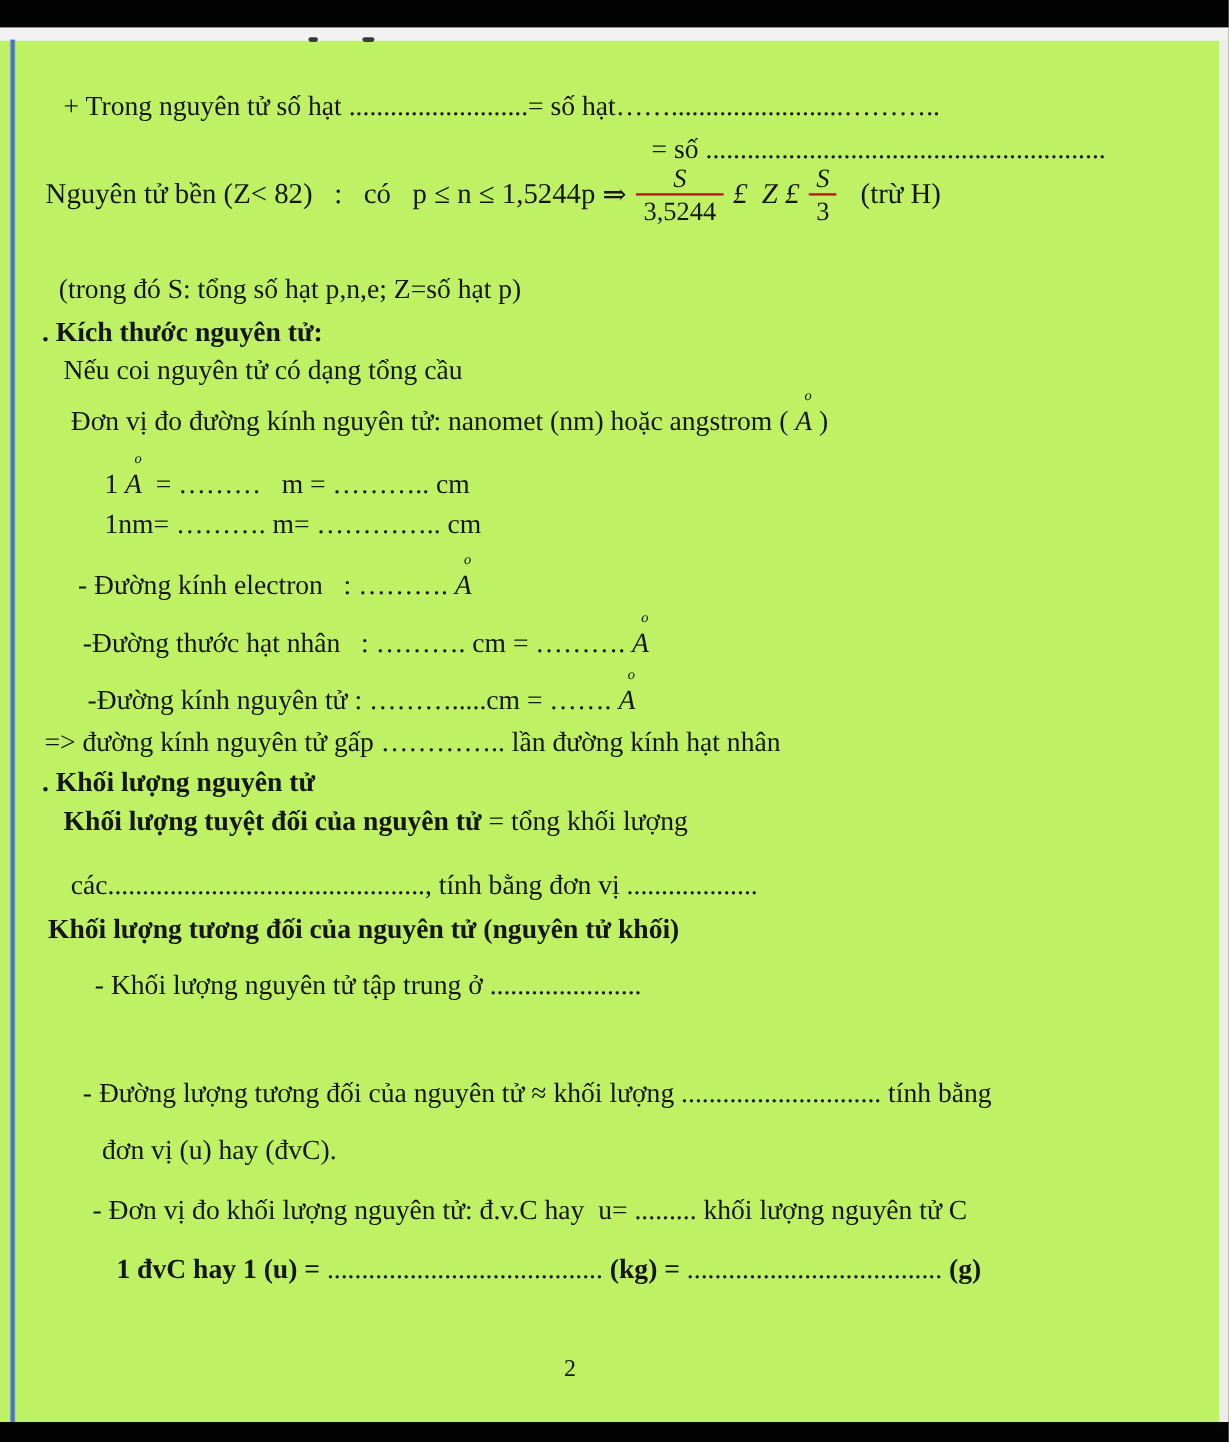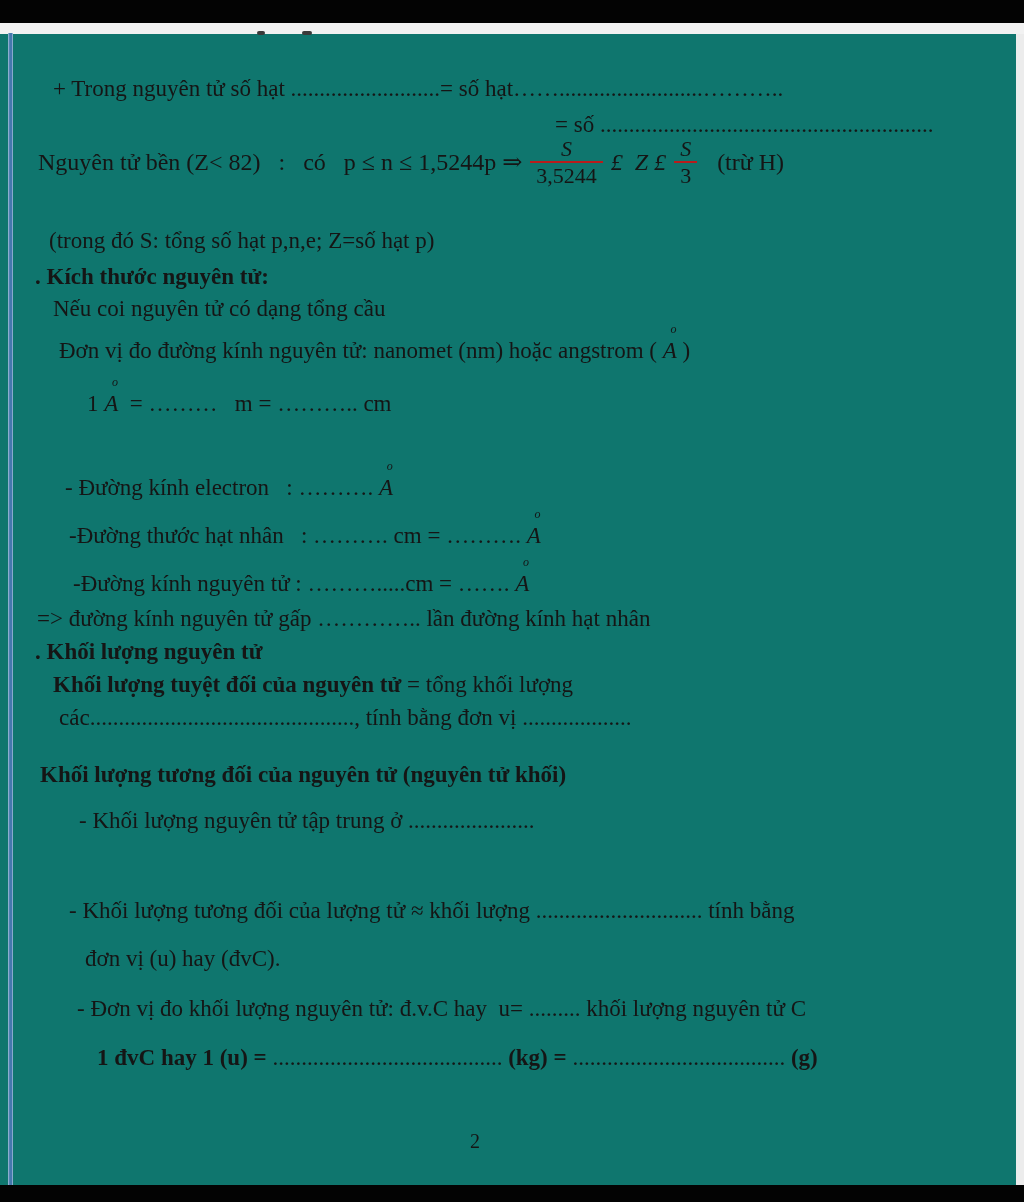--- a/index.html
+++ b/index.html
@@ -1,18 +1,18 @@
 <!DOCTYPE html>
 <html><head>
 <meta charset="utf-8">
 <style>
   html,body{margin:0;padding:0;background:#000;}
   .stage{
     position:relative;width:1024px;height:1202px;overflow:hidden;
-    background:#0f766e;
+    background:#bef264;
     font-family:"Liberation Serif","DejaVu Serif",serif;
     color:#151515;
   }
   .bar{position:absolute;left:0;width:100%;background:#030303;}
   .bar.top{top:0;height:23px;}
   .bar.bottom{top:1185px;height:17px;}
   .gray-strip-top{position:absolute;left:0;top:23px;width:100%;height:11px;background:#f2f2f2;}
   .gray-strip-right{position:absolute;left:1016px;top:34px;width:8px;height:1151px;background:#ececec;}
   .blue-rule{
     position:absolute;left:8px;top:33px;width:5px;height:1152px;
@@ -46,21 +46,21 @@
   <div class="bar top"></div>
   <div class="gray-strip-top"></div>
   <div class="gray-strip-right"></div>
   <div class="blue-rule"></div>
   <div class="artifact" style="left:257px;top:31px;width:8px;"></div>
   <div class="artifact" style="left:302px;top:31px;width:10px;"></div>
 
   <div class="line" style="left:30px;top:48px;">
     <span>+ Trong nguyên tử số hạt ..........................= số hạt…….........................………..</span>
   </div>
-  <div class="line" style="left:532px;top:84px;text-align:center;">
+  <div class="line" style="left:520px;top:84px;text-align:center;">
     <span>= số ..........................................................</span>
   </div>
 
   <div class="formula" style="left:38px;top:126px;height:72px;">
     <span>Nguyên tử bền (Z&lt; 82)   :   có   p ≤ n ≤ 1,5244p </span>
     <span>⇒</span>
     <span class="frac">
       <span class="num">S</span>
       <span class="den">3,5244</span>
     </span>
@@ -85,20 +85,23 @@
   </div>
 
   <div class="line" style="left:36px;top:310px;">
     <span>Đơn vị đo đường kính nguyên tử: nanomet (nm) hoặc angstrom ( </span><span class="ang"><span class="ring">o</span><span>A</span></span><span> )</span>
   </div>
 
   <div class="line" style="left:64px;top:363px;">
     <span>1 </span><span class="ang"><span class="ring">o</span><span>A</span></span><span>  = ………   m = ……….. cm</span>
   </div>
 
+  <div class="line" style="left:64px;top:396px;">
+    <span>1nm= ………. m= ………….. cm</span>
+  </div>
 
   <div class="line" style="left:42px;top:447px;">
     <span>- Đường kính electron   : ………. </span><span class="ang"><span class="ring">o</span><span>A</span></span>
   </div>
 
   <div class="line" style="left:46px;top:495px;">
     <span>-Đường thước hạt nhân   : ………. cm = ………. </span><span class="ang"><span class="ring">o</span><span>A</span></span>
   </div>
 
   <div class="line" style="left:50px;top:543px;">
@@ -110,35 +113,35 @@
   </div>
 
   <div class="line b" style="left:12px;top:611px;">
     <span>. Khối lượng nguyên tử</span>
   </div>
 
   <div class="line" style="left:30px;top:644px;">
     <span class="b">Khối lượng tuyệt đối của nguyên tử</span><span> = tổng khối lượng</span>
   </div>
 
-  <div class="line" style="left:36px;top:677px;">
+  <div class="line" style="left:36px;top:697px;">
     <span>các.............................................., tính bằng đơn vị ...................</span>
   </div>
 
   <div class="line b" style="left:17px;top:734px;">
     <span>Khối lượng tương đối của nguyên tử (nguyên tử khối)</span>
   </div>
 
   <div class="line" style="left:56px;top:780px;">
     <span>- Khối lượng nguyên tử tập trung ở ......................</span>
   </div>
 
 
   <div class="line" style="left:46px;top:870px;">
-    <span>- Khối lượng tương đối của lượng tử ≈ khối lượng ............................. tính bằng</span>
+    <span>- Đường lượng tương đối của nguyên tử ≈ khối lượng ............................. tính bằng</span>
   </div>
 
   <div class="line" style="left:62px;top:918px;">
     <span>đơn vị (u) hay (đvC).</span>
   </div>
 
   <div class="line" style="left:54px;top:968px;">
     <span>- Đơn vị đo khối lượng nguyên tử: đ.v.C hay  u= ......... khối lượng nguyên tử C</span>
   </div>
 

